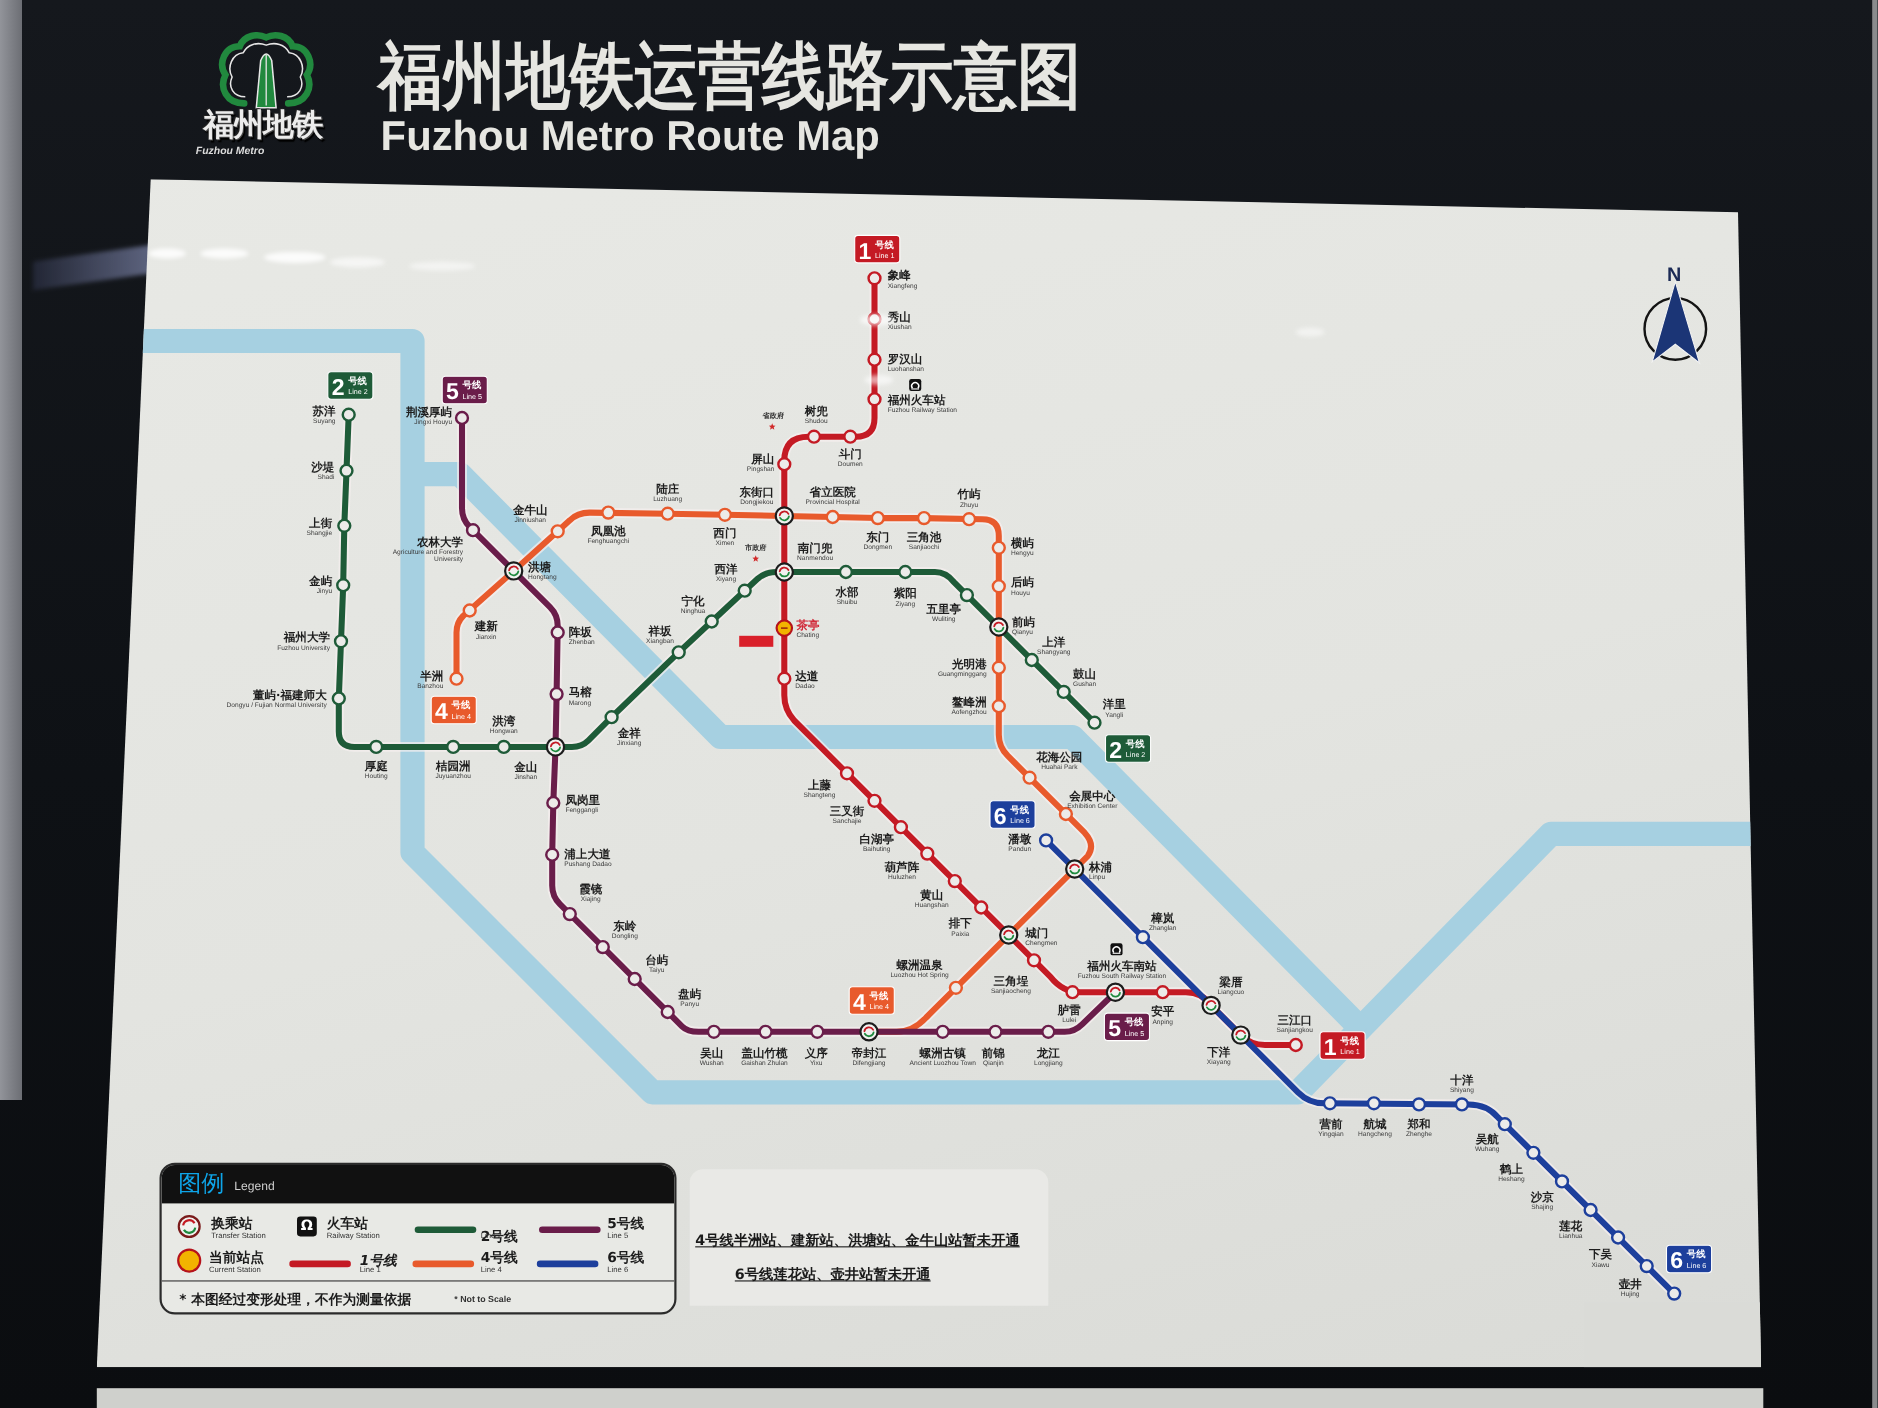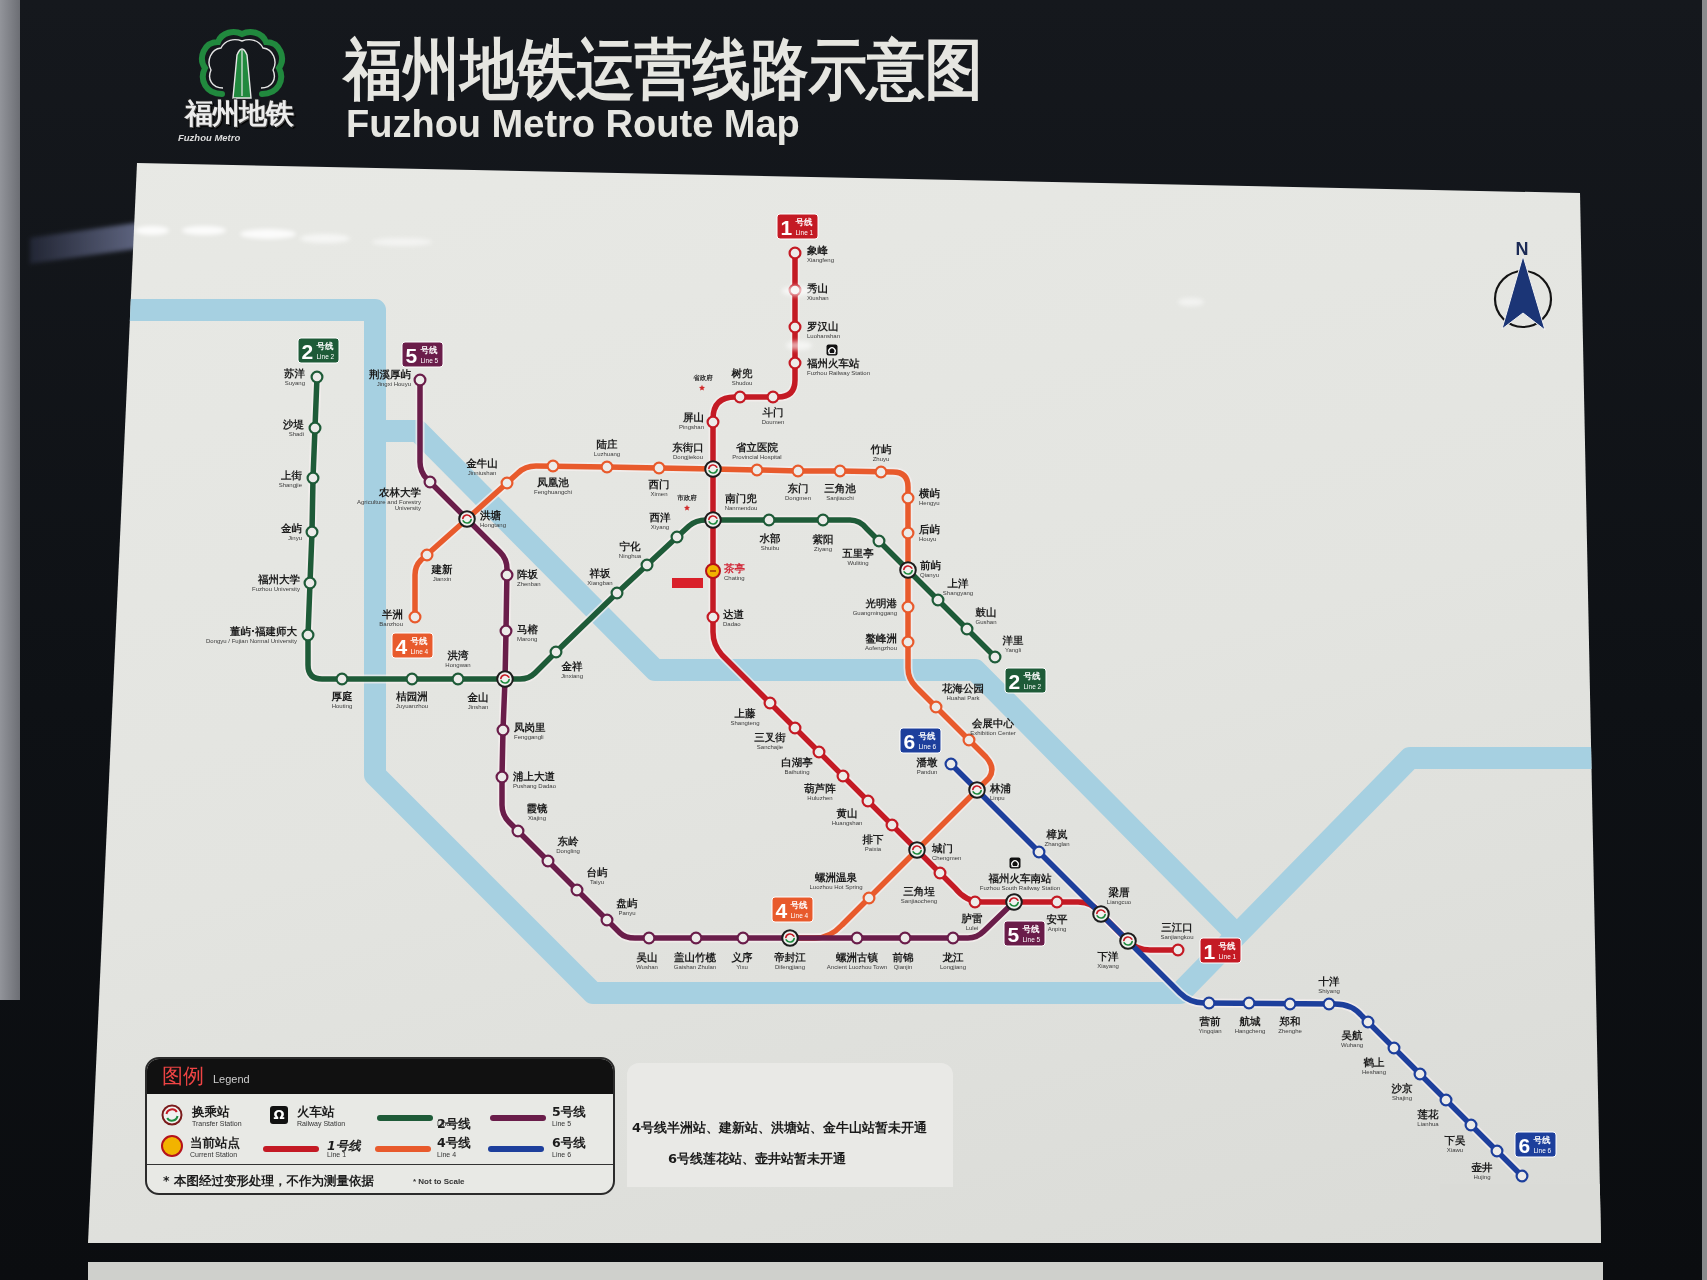--- a/index.html
+++ b/index.html
@@ -29,35 +29,35 @@
 .st-en{font-family:"Liberation Sans",sans-serif;font-size:6px;fill:#3b3b3b;}
 .badge-bg{stroke:#ffffff;stroke-width:1;}
 .badge-num{font-family:"Liberation Sans",sans-serif;font-weight:bold;font-size:21px;fill:#fff;}
 .badge-cn{font-family:"DejaVu Sans",sans-serif;font-weight:bold;font-size:8.5px;fill:#fff;}
 .badge-en{font-family:"Liberation Sans",sans-serif;font-size:6.5px;fill:#fff;}
 .lm-name{font-family:"DejaVu Sans",sans-serif;font-weight:bold;font-size:6.5px;fill:#333;}
 .compass-n{font-family:"Liberation Sans",sans-serif;font-weight:bold;font-size:18px;fill:#1b2a55;}
 .glare{position:absolute;background:rgba(255,255,255,.85);border-radius:50%;filter:blur(2px);}
 .legend{position:absolute;left:145px;top:1057px;width:470px;height:138px;border:2px solid #2b2b2b;border-radius:14px;background:#e8e9e5;overflow:hidden;}
 .legend-header{position:absolute;left:0;top:0;width:100%;height:35px;background:#111;}
-.lg-title-cn{position:absolute;left:15px;top:5px;font:21px "DejaVu Sans",sans-serif;color:#ef4444;line-height:24px;}
+.lg-title-cn{position:absolute;left:15px;top:5px;font:21px "DejaVu Sans",sans-serif;color:#0ea5e9;line-height:24px;}
 .lg-title-en{position:absolute;left:66px;top:14px;font:11px "Liberation Sans",sans-serif;color:#cfcfcf;}
 .lg-cn{position:absolute;font:bold 12.5px "DejaVu Sans",sans-serif;color:#1c1c1c;white-space:nowrap;line-height:14px;}
 .lg-en{position:absolute;font:7px "Liberation Sans",sans-serif;color:#333;white-space:nowrap;}
 .lg-bar{position:absolute;width:56px;height:6px;border-radius:3px;}
 .lg-xfer{position:absolute;width:22px;height:22px;}
 .lg-rail{position:absolute;width:18px;height:18px;background:#111;border-radius:3px;color:#fff;font:bold 13px "DejaVu Sans",sans-serif;text-align:center;line-height:18px;}
 .lg-cur{position:absolute;width:22px;height:22px;border-radius:50%;background:#f2b300;border:2.5px solid #b5121b;}
 .lg-divider{position:absolute;left:0;top:105px;width:100%;height:0;border-top:1.5px solid #333;}
 .lg-note-cn{position:absolute;left:16px;top:114px;font:bold 12.5px "DejaVu Sans",sans-serif;color:#1c1c1c;white-space:nowrap;}
 .lg-note-en{position:absolute;left:266px;top:118px;font:bold 8px "Liberation Sans",sans-serif;color:#333;white-space:nowrap;}
 .tips{position:absolute;left:627px;top:1063px;width:326px;height:124px;background:#e9e9e6;border-radius:12px 12px 0 0;overflow:hidden;}
 .tips-header{position:absolute;left:0;top:0;width:100%;height:30px;background:#0d1a3a;}
 .tips-title{position:absolute;left:11px;top:7px;font:14px "DejaVu Sans",sans-serif;color:#9fb0c8;white-space:nowrap;}
-.tips-line{position:absolute;left:5px;font:bold 13px "DejaVu Sans",sans-serif;color:#1a1a1a;white-space:nowrap;}
+.tips-line{position:absolute;left:5px;font:bold 13px "DejaVu Sans",sans-serif;color:#1a1a1a;white-space:nowrap;text-decoration:underline;}
 </style>
 </head>
 <body>
 
 <div class="frame"></div>
 <div class="wall-left"></div>
 <div class="wall-right"></div>
 <div class="frame-glare"></div>
 <div class="bottom-band"></div>
 

